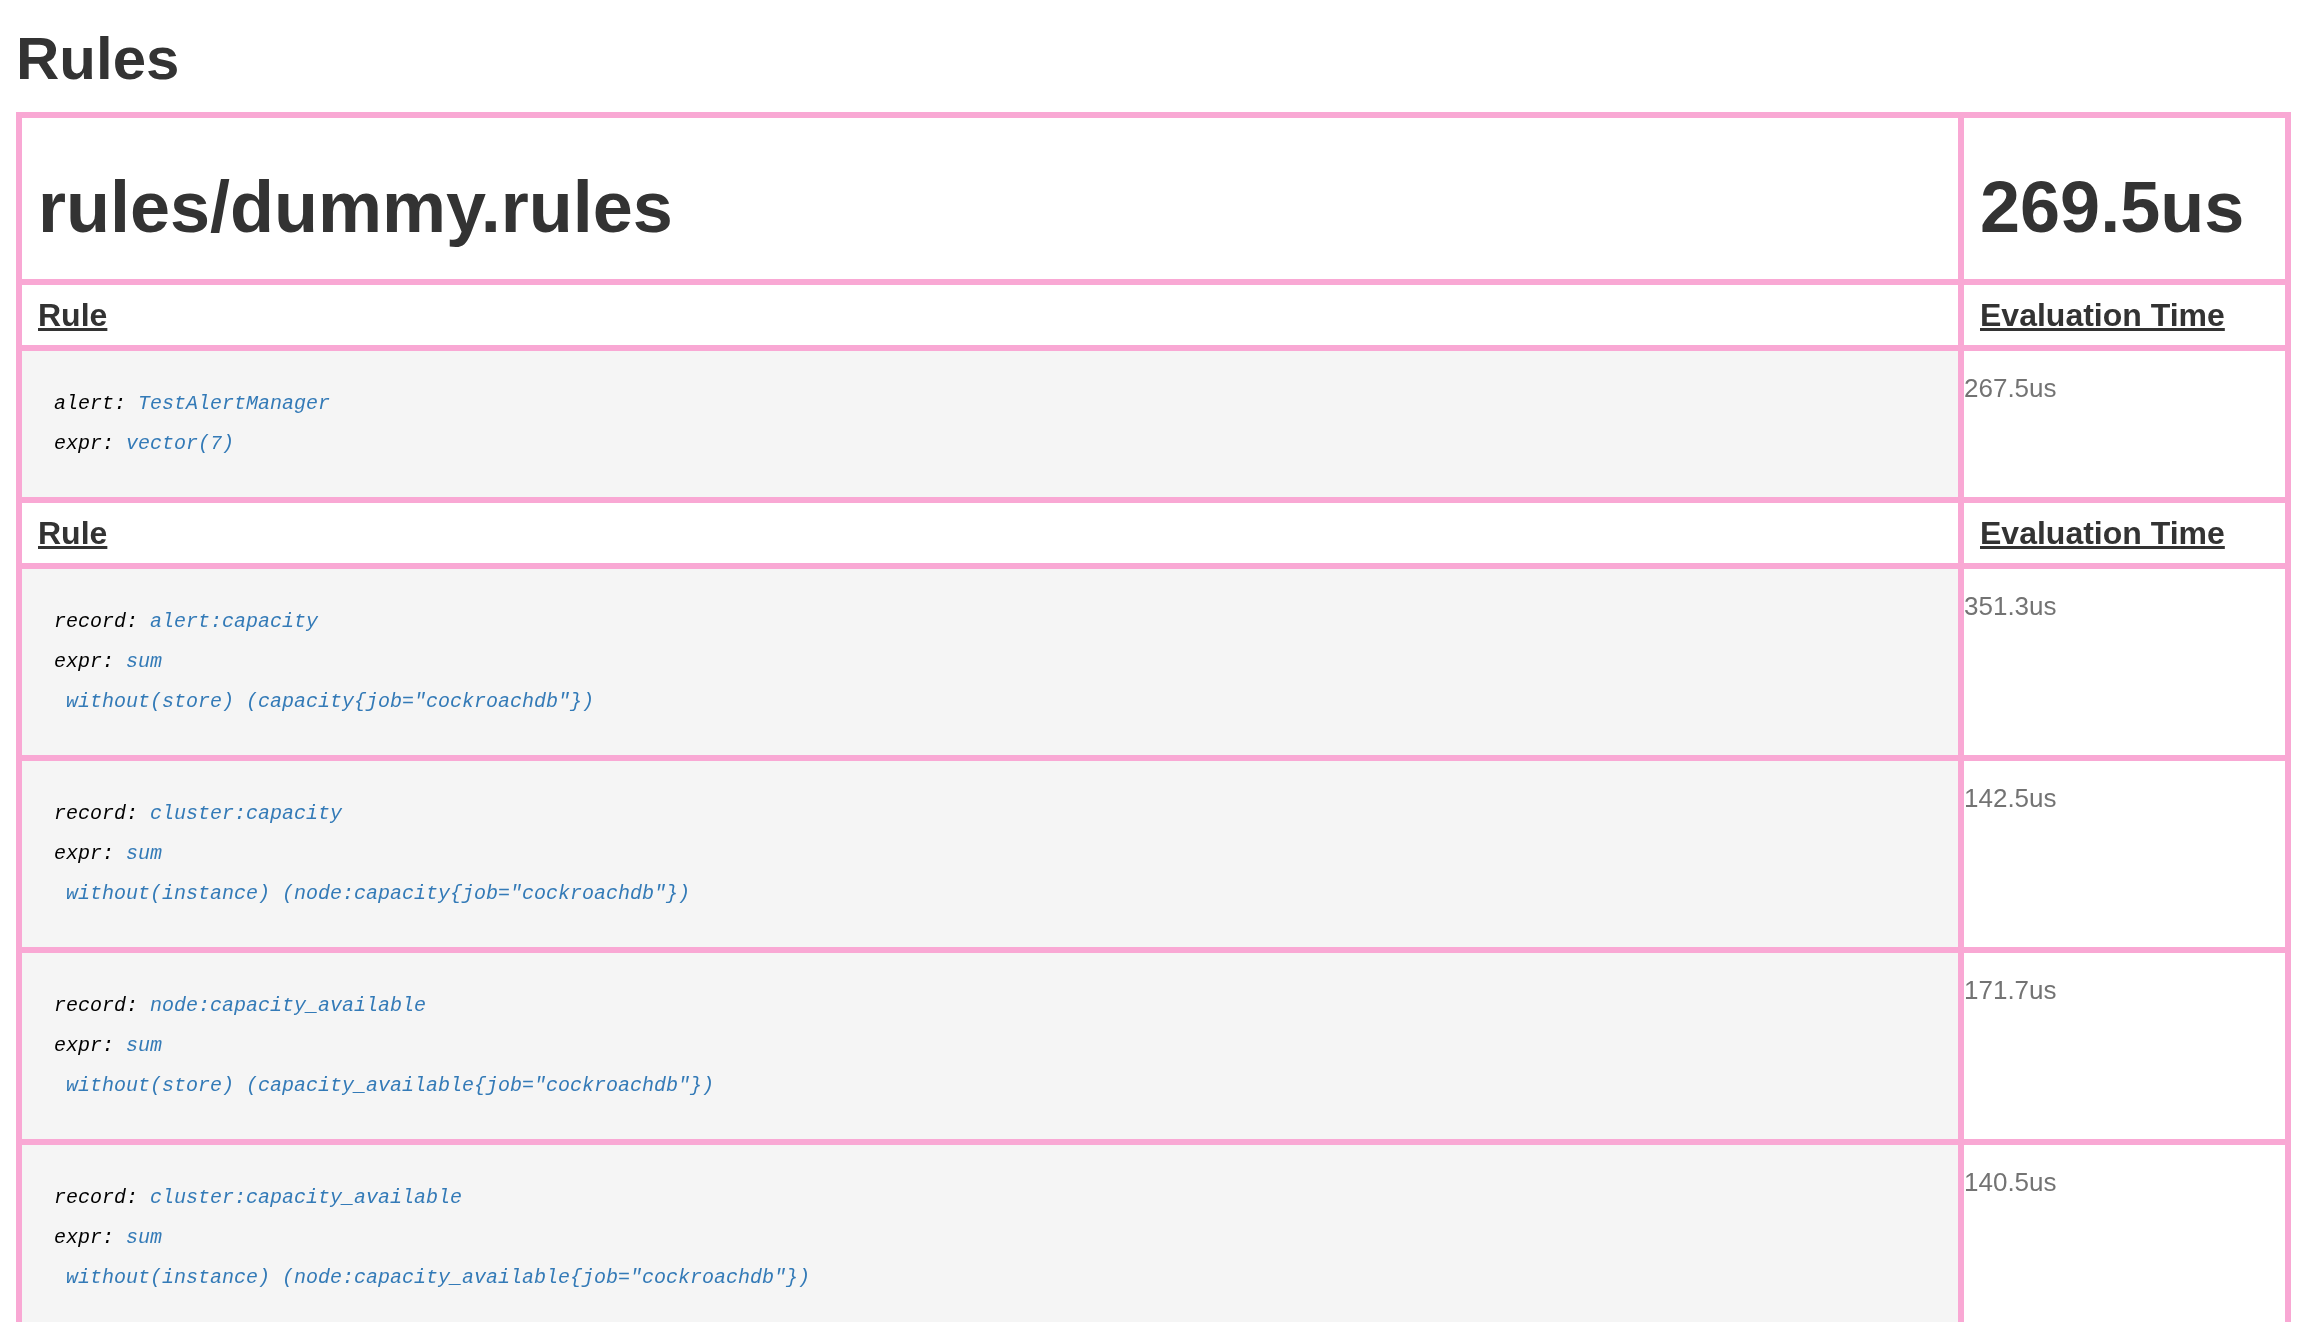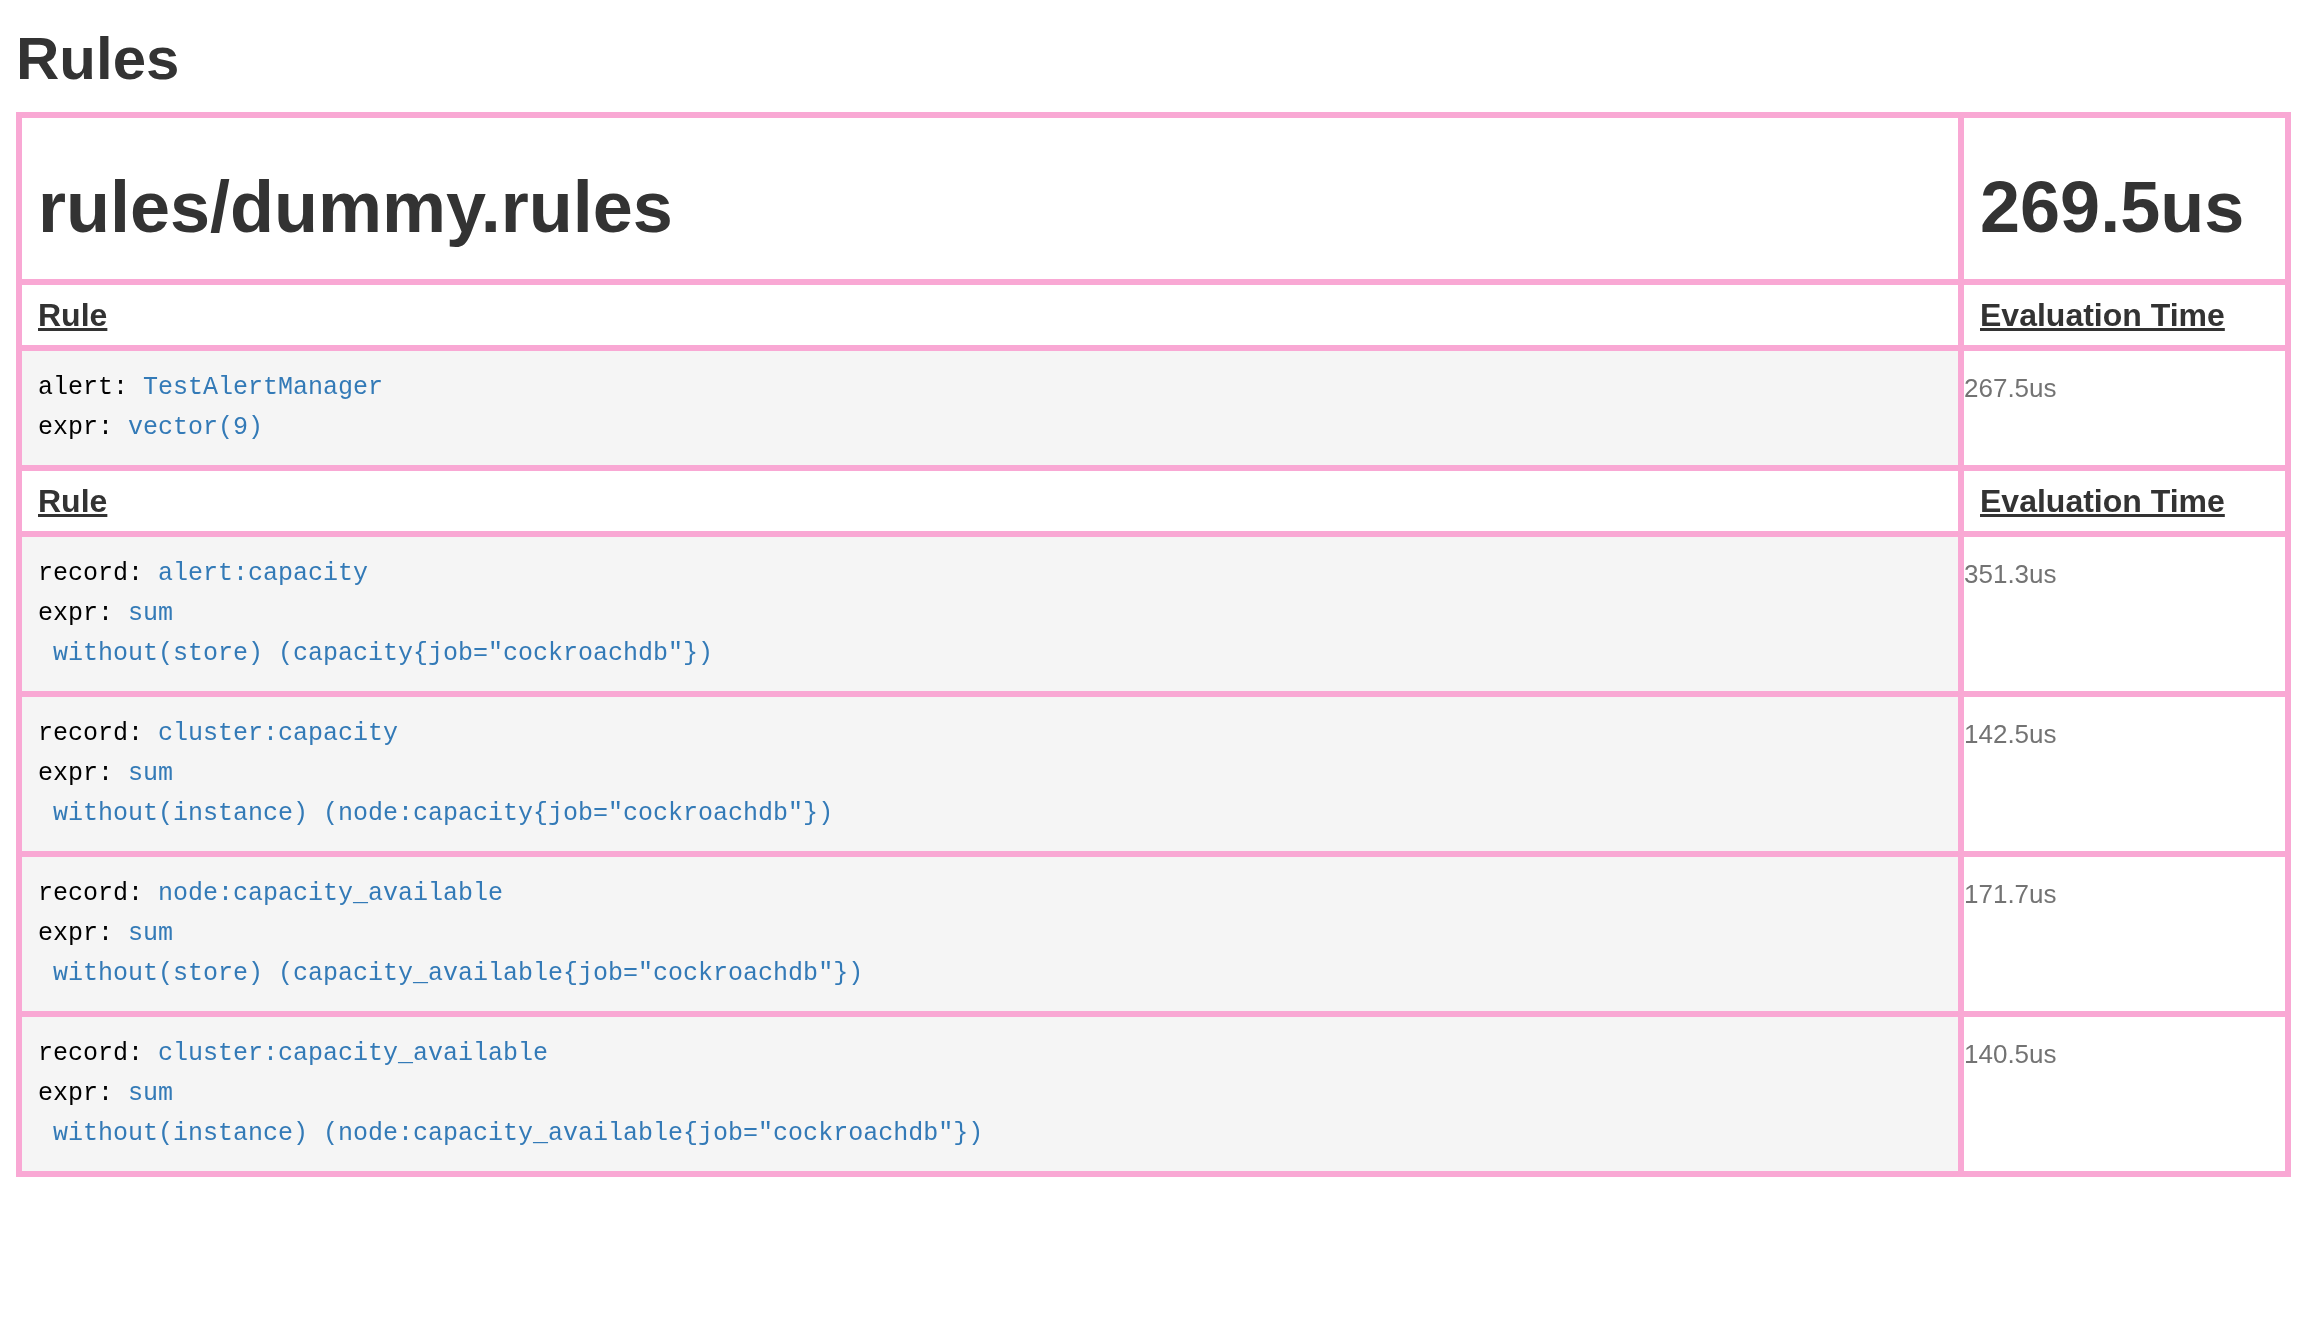--- a/index.html
+++ b/index.html
@@ -51,27 +51,28 @@
     line-height: 40px;
     font-weight: bold;
     color: #333333;
     text-decoration: underline;
   }
   td.rule-cell {
     background: #f5f5f5;
     padding: 17px 16px;
   }
   td.rule-cell pre {
-    margin: 0;
+    margin: 16px;
     font-family: "Liberation Mono", monospace;
-    font-size: 25px;
+    font-size: 20px;
     line-height: 40px;
     color: #000000;
     white-space: pre;
     overflow: hidden;
+    font-style: italic;
   }
   td.time-cell {
     padding: 17px 0;
     font-size: 26px;
     line-height: 40px;
     color: #737373;
     margin-top: 8px;
   }
   a.rule-link {
     color: #337ab7;
@@ -99,21 +100,21 @@
             <h2>269.5us</h2>
           </td>
         </tr>
         <tr>
           <td class="colhead-cell">Rule</td>
           <td class="colhead-cell">Evaluation Time</td>
         </tr>
         <tr>
           <td class="rule-cell">
             <pre><span>alert: </span><a class="rule-link" href="#">TestAlertManager</a><span>
-expr: </span><a class="rule-link" href="#">vector(9)</a></pre>
+expr: </span><a class="rule-link" href="#">vector(7)</a></pre>
           </td>
           <td class="time-cell">267.5us</td>
         </tr>
         <tr>
           <td class="colhead-cell">Rule</td>
           <td class="colhead-cell">Evaluation Time</td>
         </tr>
         <tr>
           <td class="rule-cell">
             <pre><span>record: </span><a class="rule-link" href="#">alert:capacity</a><span>

